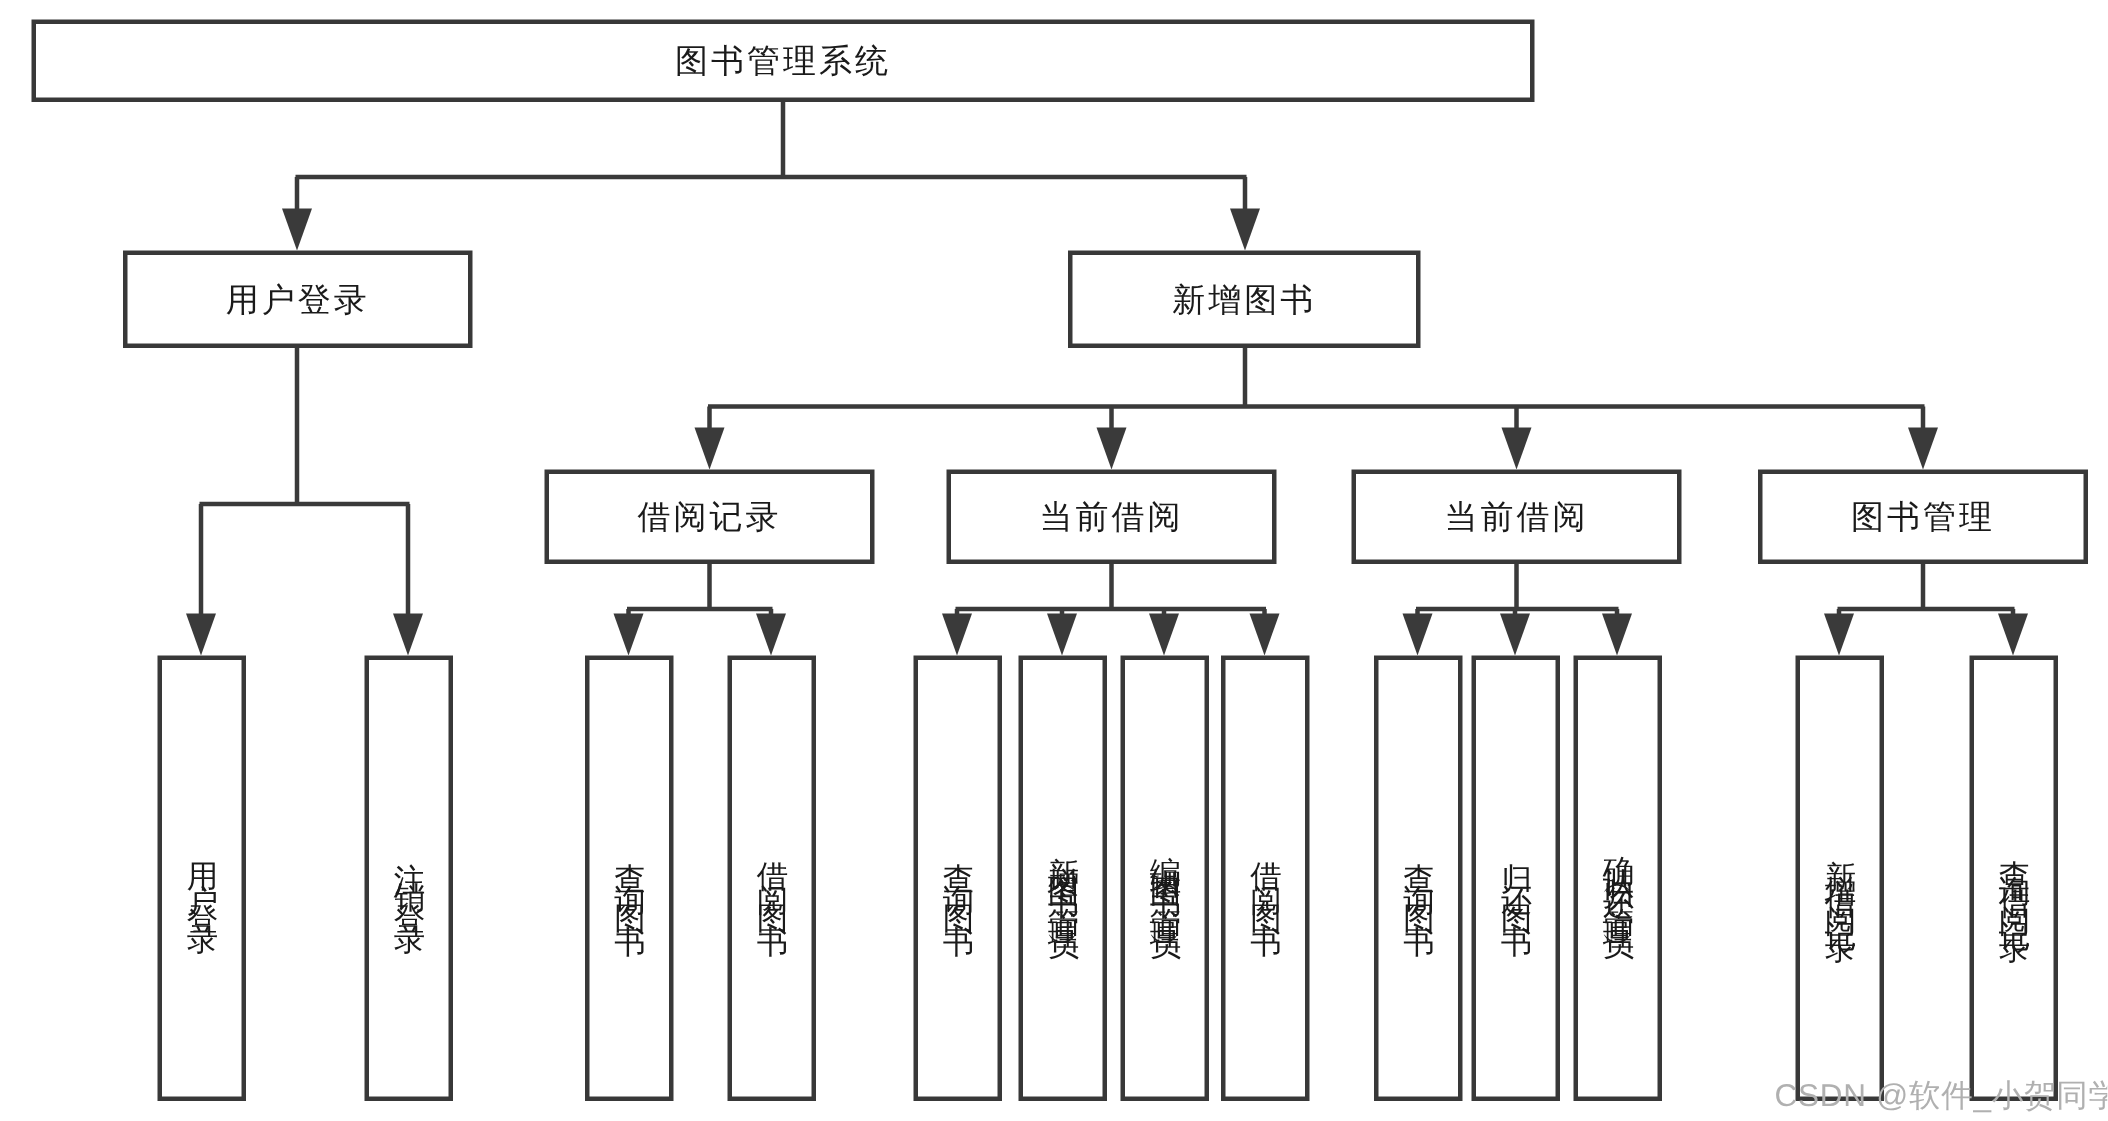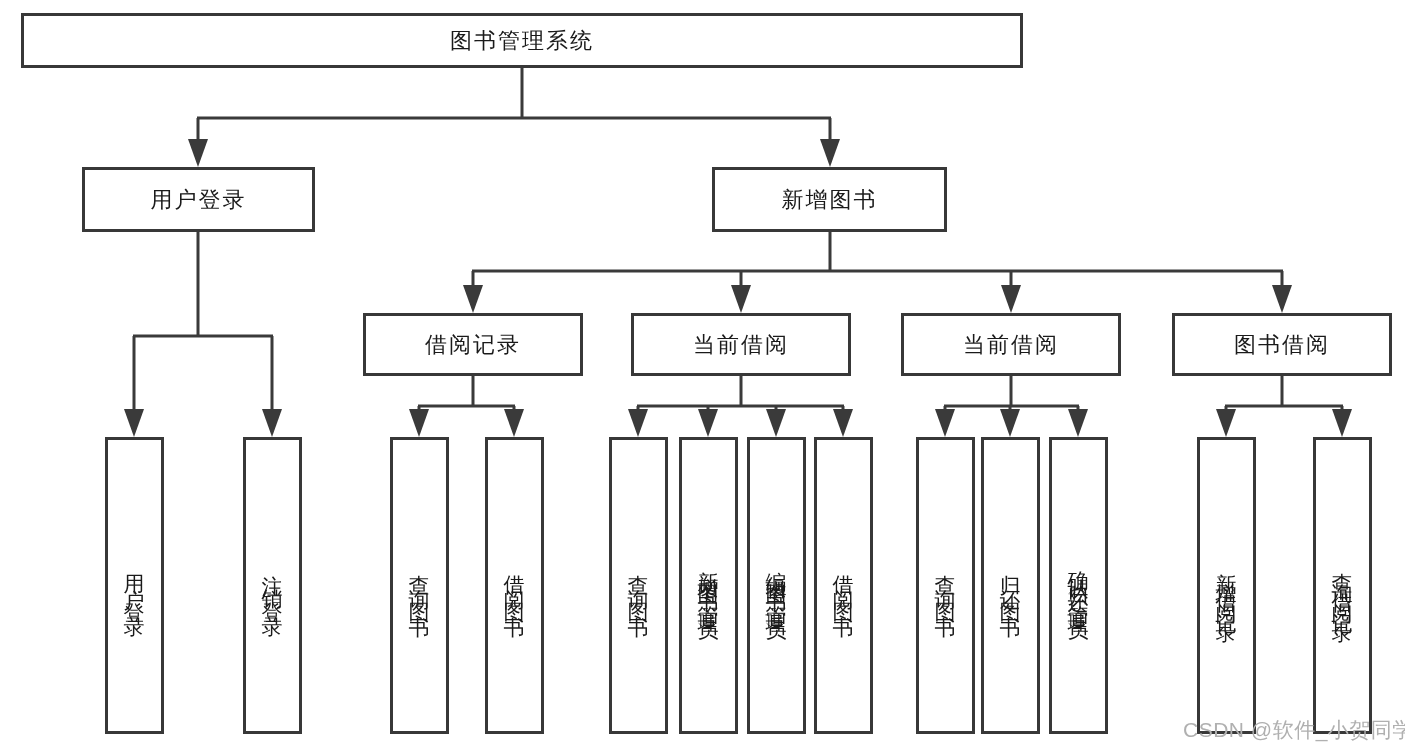--- a/index.html
+++ b/index.html
@@ -64,21 +64,21 @@
   </svg>
 
   <div class="node hbox root" style="left:21px;top:13px;width:1002px;height:55px">图书管理系统</div>
 
   <div class="node hbox l2" style="left:82px;width:233px">用户登录</div>
   <div class="node hbox l2" style="left:712px;width:235px">新增图书</div>
 
   <div class="node hbox l3" style="left:363px">借阅记录</div>
   <div class="node hbox l3" style="left:631px">当前借阅</div>
   <div class="node hbox l3" style="left:901px">当前借阅</div>
-  <div class="node hbox l3" style="left:1172px">图书借阅</div>
+  <div class="node hbox l3" style="left:1172px">图书管理</div>
 
   <div class="node vbox" style="left: 105px; letter-spacing: 14px;">用户登录</div>
   <div class="node vbox" style="left: 243px; letter-spacing: 14px;">注销登录</div>
 
   <div class="node vbox" style="left: 390px; letter-spacing: 14px;">查询图书</div>
   <div class="node vbox" style="left: 485px; letter-spacing: 14px;">借阅图书</div>
 
   <div class="node vbox" style="left: 609px; letter-spacing: 14px;">查询图书</div>
   <div class="node vbox" style="left: 679px; letter-spacing: 7px;">新增图书（管理员）</div>
   <div class="node vbox" style="left: 747px; letter-spacing: 7px;">编辑图书（管理员）</div>

